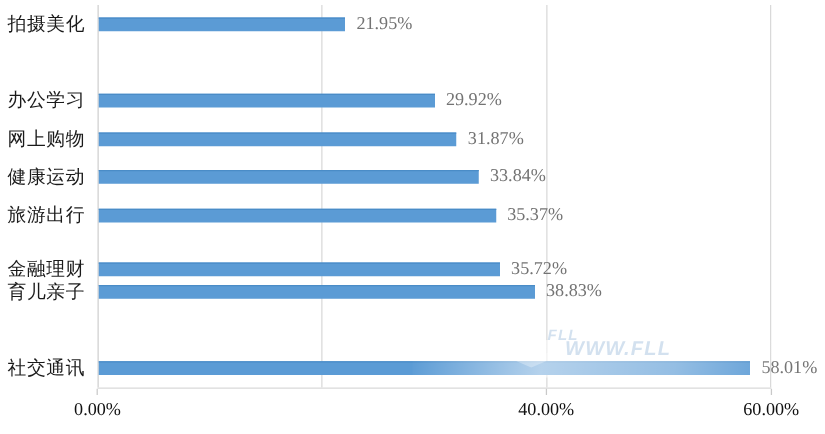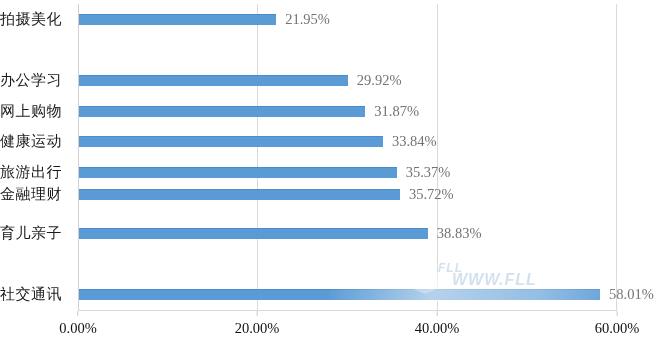--- a/index.html
+++ b/index.html
@@ -62,21 +62,21 @@
     left: 0;
     width: 660px;
     height: 30.6px;
     display: flex;
     align-items: center;
   }
   .cat-label {
     position: absolute;
     left: 0;
     width: 74px;
-    text-align: left;
+    text-align: center;
     font-family: Liberation Sans, sans-serif;
     font-size: 15px;
     color: #1a1a1a;
     white-space: nowrap;
     letter-spacing: 0.5px;
   }
   .bar-wrap {
     position: absolute;
     left: 79px;
     height: 100%;
@@ -215,21 +215,21 @@
     </div>
 
     <div class="row" style="top:153px;">
       <div class="cat-label">旅游出行</div>
       <div class="bar-wrap">
         <div class="bar" style="width: 317.74px; background: rgb(91, 155, 213);"></div>
         <div class="bar-value">35.37%</div>
       </div>
     </div>
 
-    <div class="row" style="top:175px;">
+    <div class="row" style="top:196px;">
       <div class="cat-label">金融理财</div>
       <div class="bar-wrap">
         <div class="bar" style="width: 320.885px; background: rgb(91, 155, 213);"></div>
         <div class="bar-value">35.72%</div>
       </div>
     </div>
 
     <div class="row" style="top:214.2px;">
       <div class="cat-label">育儿亲子</div>
       <div class="bar-wrap">
@@ -254,24 +254,20 @@
     <path d="M2 6 L30 18 L58 6 L44 6 L30 12 L16 6 Z" fill="#ffffff"></path>
   </svg>
   <div class="watermark wm-main">WWW.FLL</div>
   <div class="watermark wm-small">FLL</div>
 
   <div class="xticks">
     <div class="xtick" style="left:78px;">
       <div class="tick-mark"></div>
       <div class="tick-text">0.00%</div>
     </div>
-    <div class="xtick" style="left:257px;">
-      <div class="tick-mark"></div>
-      <div class="tick-text">20.00%</div>
-    </div>
     <div class="xtick" style="left:437px;">
       <div class="tick-mark"></div>
       <div class="tick-text">40.00%</div>
     </div>
     <div class="xtick" style="left:617px;">
       <div class="tick-mark"></div>
       <div class="tick-text">60.00%</div>
     </div>
   </div>
 

